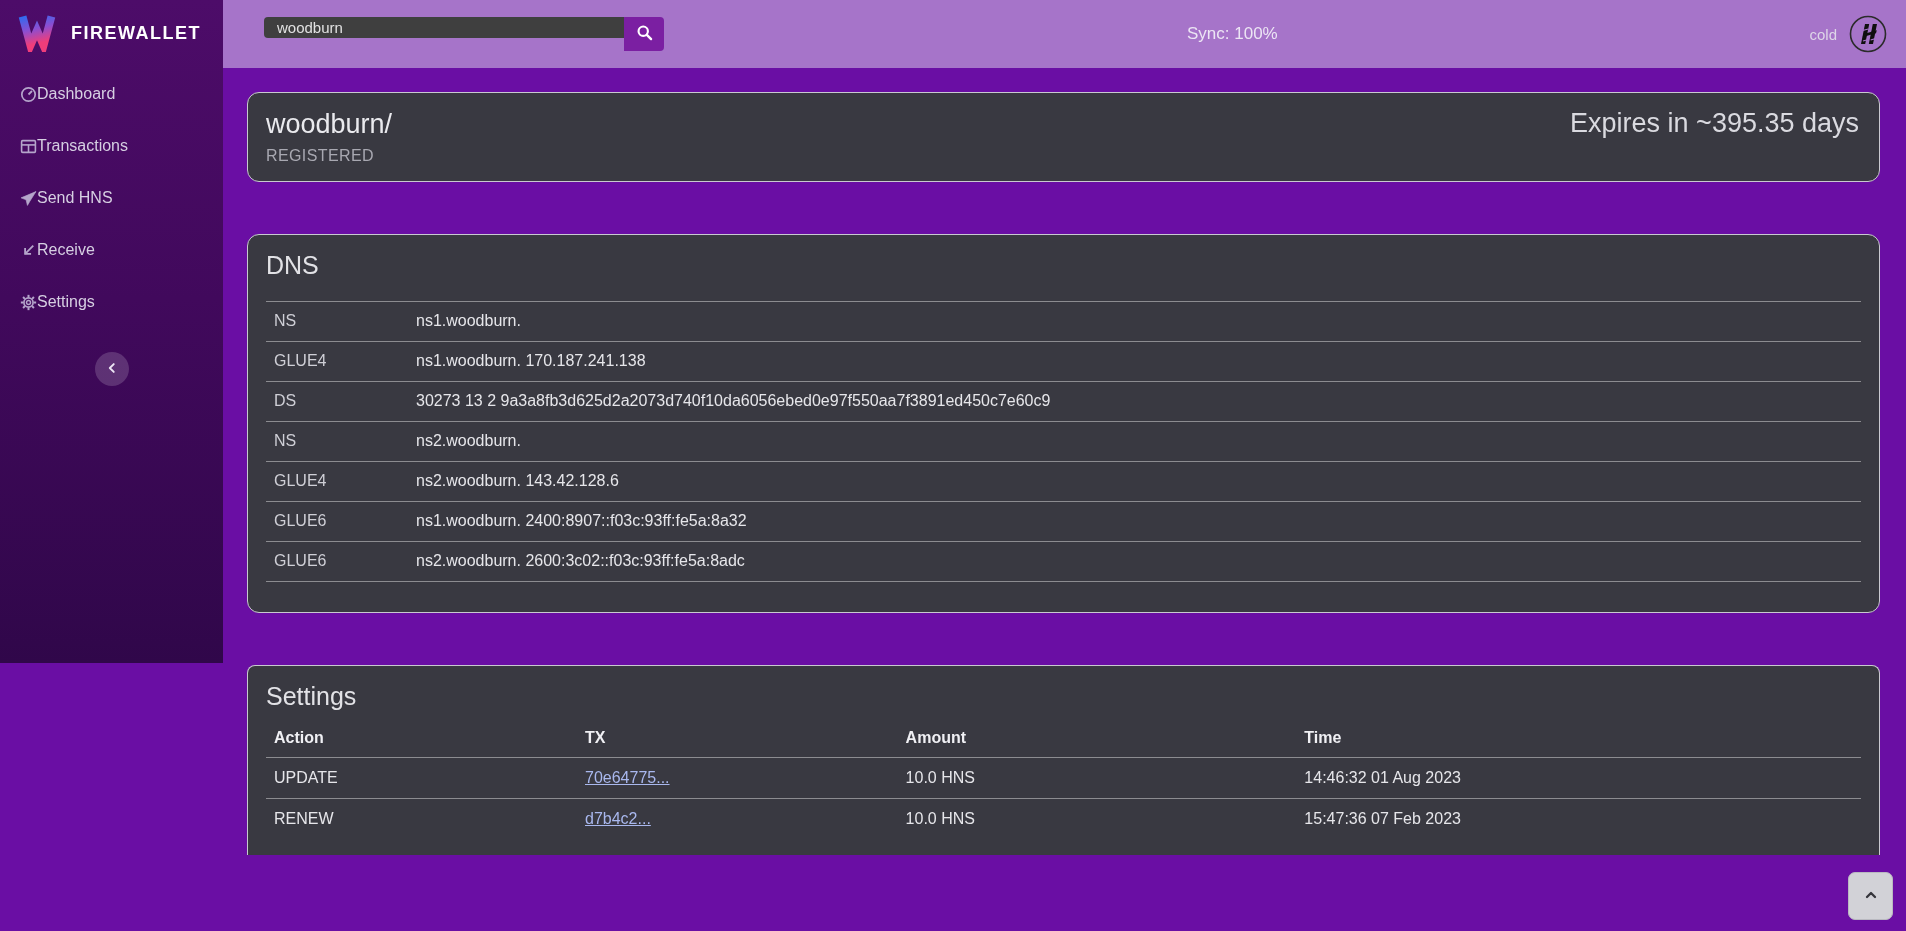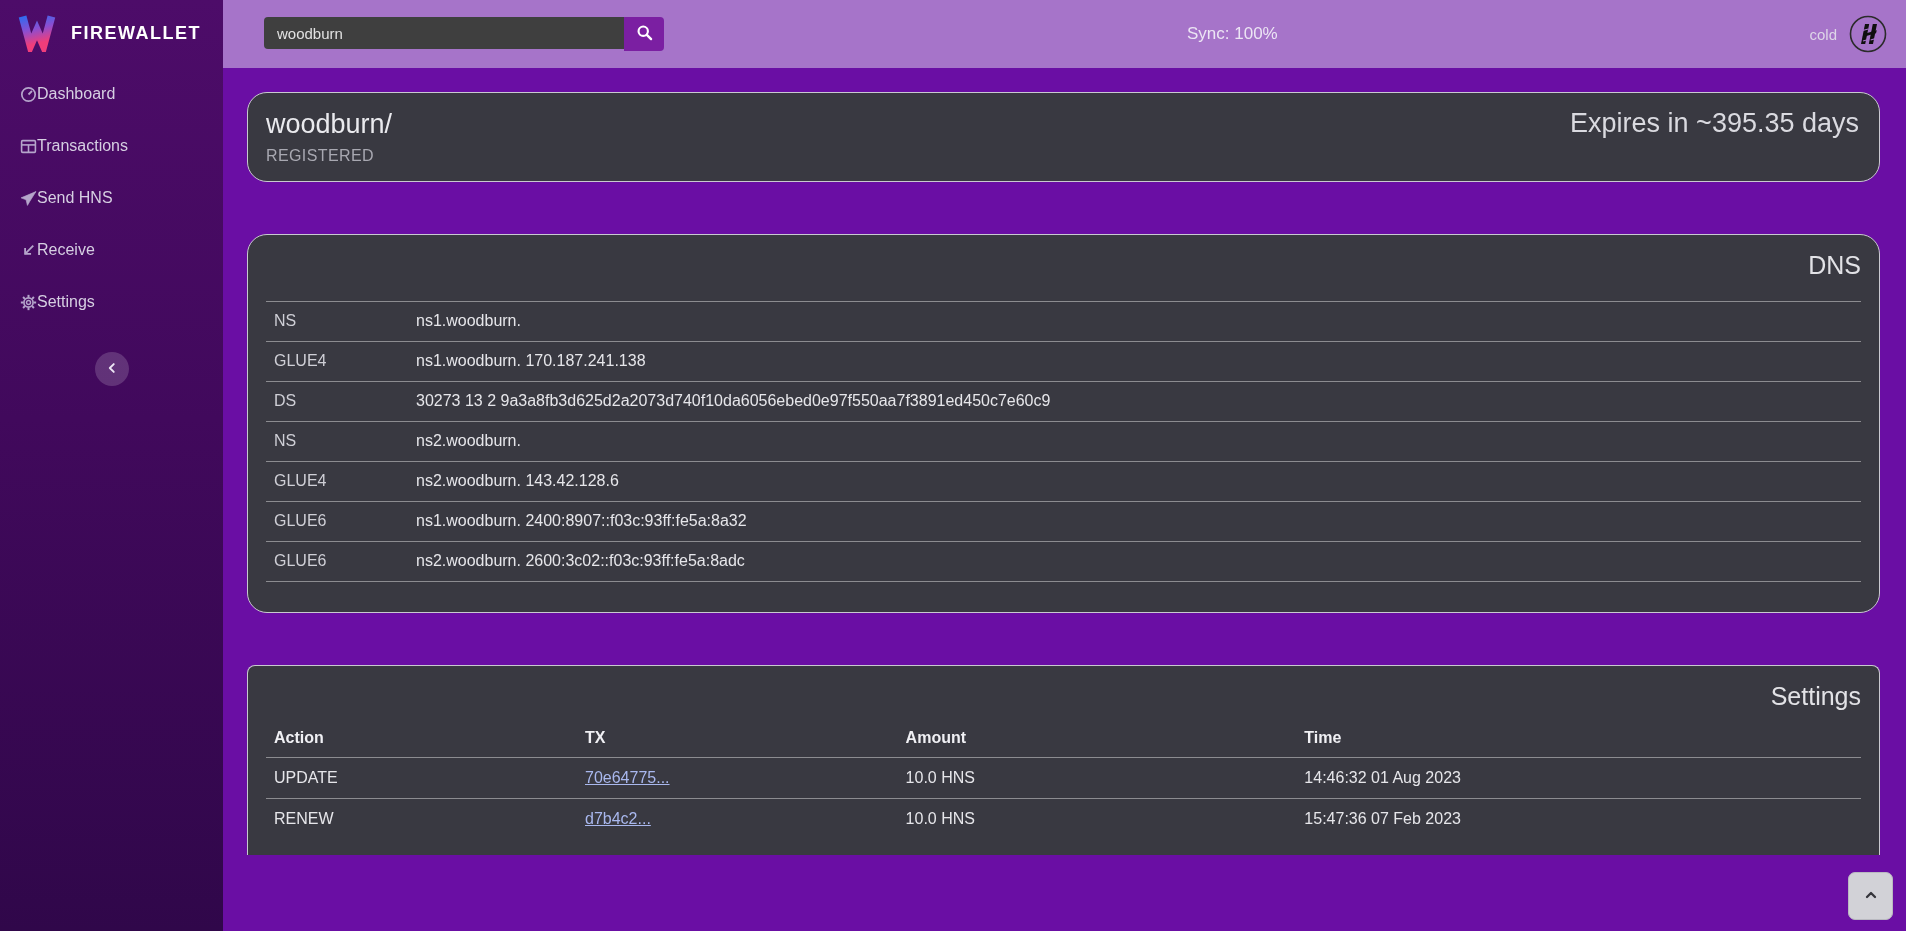--- a/index.html
+++ b/index.html
@@ -6,21 +6,21 @@
   html, body { width: 1906px; height: 931px; overflow: hidden; }
   body {
     font-family: "Liberation Sans", "DejaVu Sans", sans-serif;
     display: flex;
     background: #6a0ea4;
     color: #e6e6ea;
   }
 
   
   .sidebar {
-    width: 223px; height: 931px; flex: 0 0 223px;
+    width: 223px; height: 663px; flex: 0 0 223px;
     background: linear-gradient(180deg, #4d0c69 0%, #41095c 45%, #30074a 100%);
     position: relative;
   }
   .logo-row { display: flex; align-items: center; gap: 13px; padding: 12px 16px; height: 66px; }
   .logo-row svg { width: 42px; height: 42px; }
   .brand { color: #ffffff; font-size: 18px; font-weight: 700; letter-spacing: 1.5px; }
   .nav { margin-top: 2px; }
   .nav-item {
     height: 52px; display: flex; align-items: center; gap: 0;
     padding: 0 20px; color: #d6cfe2; font-size: 16px; cursor: pointer;
@@ -36,58 +36,58 @@
 
   
   .main-col { flex: 1; display: flex; flex-direction: column; height: 931px; }
 
   .topbar {
     height: 68px; flex: 0 0 68px; background: #a674c9;
     display: flex; align-items: center; padding: 0 16px; position: relative;
   }
   .search-group { display: flex; margin-left: 25px; height: 34px; }
   .search-input {
-    width: 360px; height: 32px; background: #3f3f3f; border: none;
+    width: 360px; height: 21px; background: #3f3f3f; border: none;
     border-radius: 4px 0 0 4px; color: #e2e2e2; font-size: 15px; padding: 0 13px;
     font-family: "Liberation Sans", sans-serif; outline: none;
   }
   .search-btn {
     width: 40px; height: 34px; background: #7b1fa2; border: none;
     border-radius: 0 4px 4px 0; display: flex; align-items: center; justify-content: center;
     cursor: pointer;
   }
   .search-btn svg { width: 17px; height: 17px; }
   .sync-label { position: absolute; left: 964px; font-size: 17px; color: #ece5f4; }
   .wallet-chip { margin-left: auto; display: flex; align-items: center; gap: 11px; padding-right: 2px; }
   .wallet-name { font-size: 15px; color: #ded6e8; }
   .hns-logo { width: 40px; height: 40px; display: inline-flex; cursor: pointer; }
   .hns-logo svg { width: 40px; height: 40px; }
 
   .content { flex: 1; background: #6a0ea4; padding: 24px 26px 0 24px; overflow: hidden; }
 
   .card {
-    background: #393941; border: 1px solid #c9c9d0; border-radius: 20px;
+    background: #393941; border: 1px solid #c9c9d0; border-radius: 12px;
     padding: 16px 18px; position: relative;
   }
   .card + .card { margin-top: 52px; }
 
   
   .domain-title { font-size: 27px; font-weight: 400; color: #eaeaee; }
   .domain-status { margin-top: 7px; font-size: 16px; color: #a8a8b1; letter-spacing: 0.4px; }
   .domain-owner { margin-top: 5px; font-size: 16px; color: #c6c6ce; }
   .btn-row { margin-top: 13px; display: flex; gap: 22px; padding-bottom: 3px; }
   .btn {
     background: #7c16a8; color: #ffffff; border: none; border-radius: 4px;
     font-size: 15px; padding: 0 17px; height: 35px; cursor: pointer;
     font-family: "Liberation Sans", sans-serif;
   }
   .expires { position: absolute; top: 15px; right: 20px; font-size: 27px; color: #dadae0; font-weight: 400; }
 
   
-  .section-title { font-size: 25px; font-weight: 400; color: #e2e2e6; text-align: right; }
+  .section-title { font-size: 25px; font-weight: 400; color: #e2e2e6; }
   .dns-card .section-title { margin-bottom: 21px; }
   table { width: 100%; border-collapse: collapse; font-size: 16px; }
   .dns-table { border-bottom: 1px solid rgba(255,255,255,0.42); margin-bottom: 14px; }
   .dns-table tr { border-top: 1px solid rgba(255,255,255,0.42); }
   .dns-table td { padding: 10px 8px 11px 8px; }
   .dns-table td.k { width: 142px; color: #cfcfd6; }
   .dns-table td.v { color: #e6e6ea; }
 
   .history-card { border-bottom: none; border-radius: 8px 8px 0 0; }
   .history-card .section-title { margin-bottom: 9px; }

